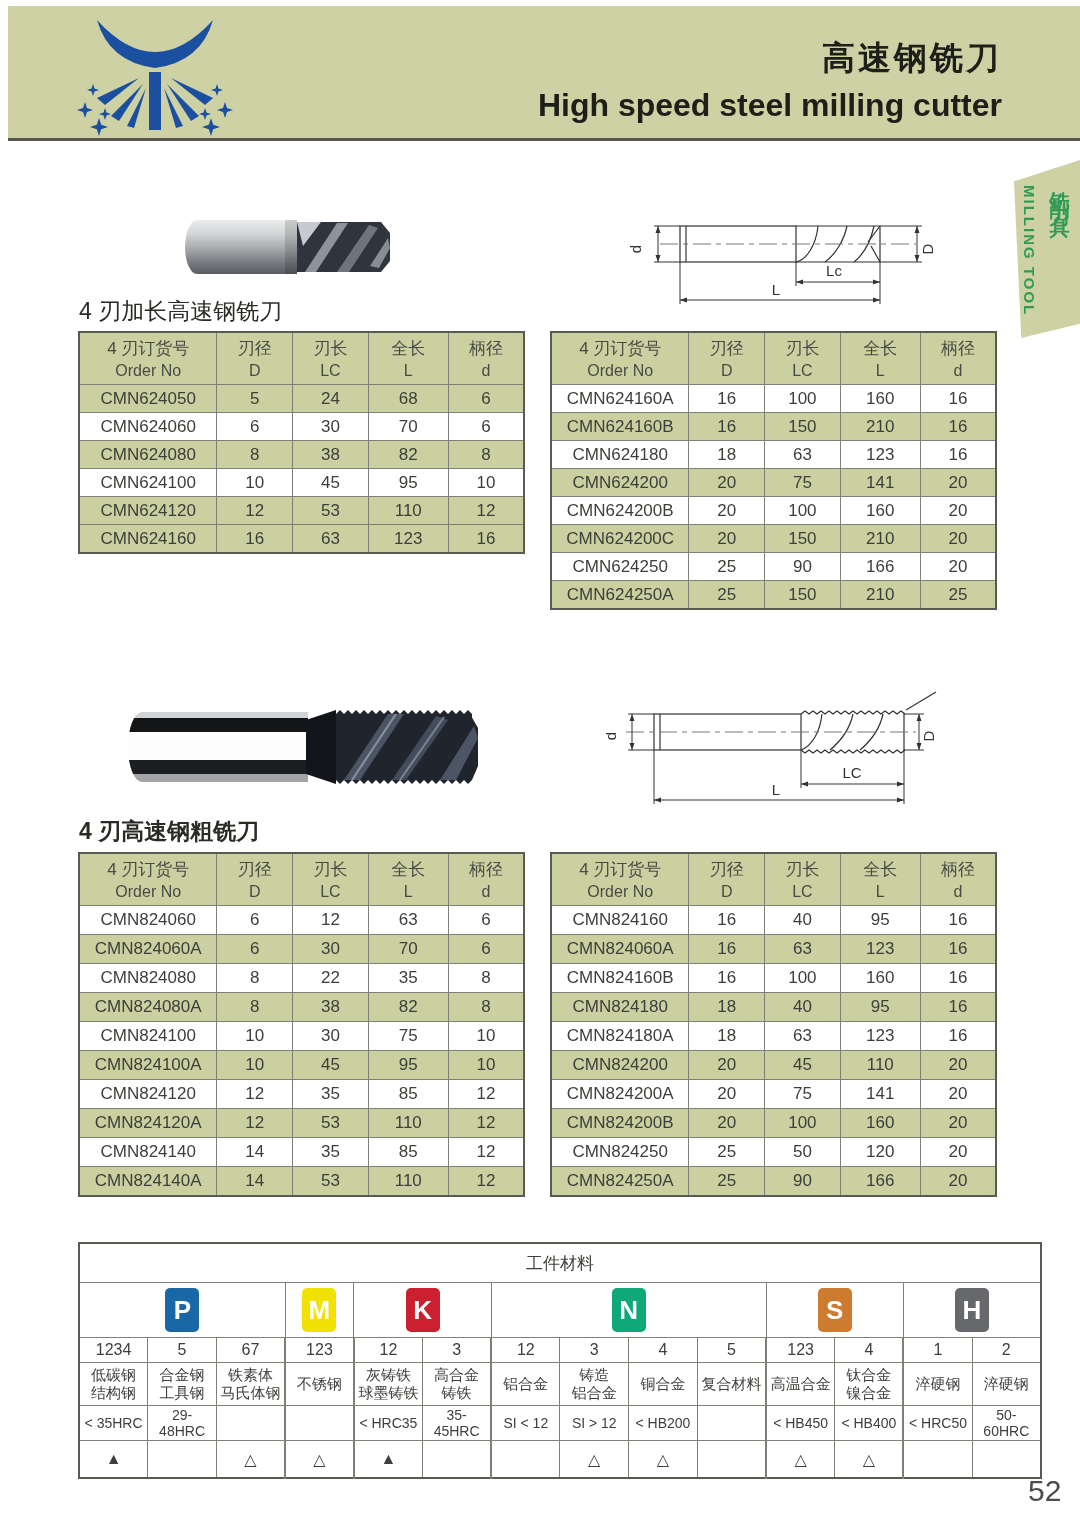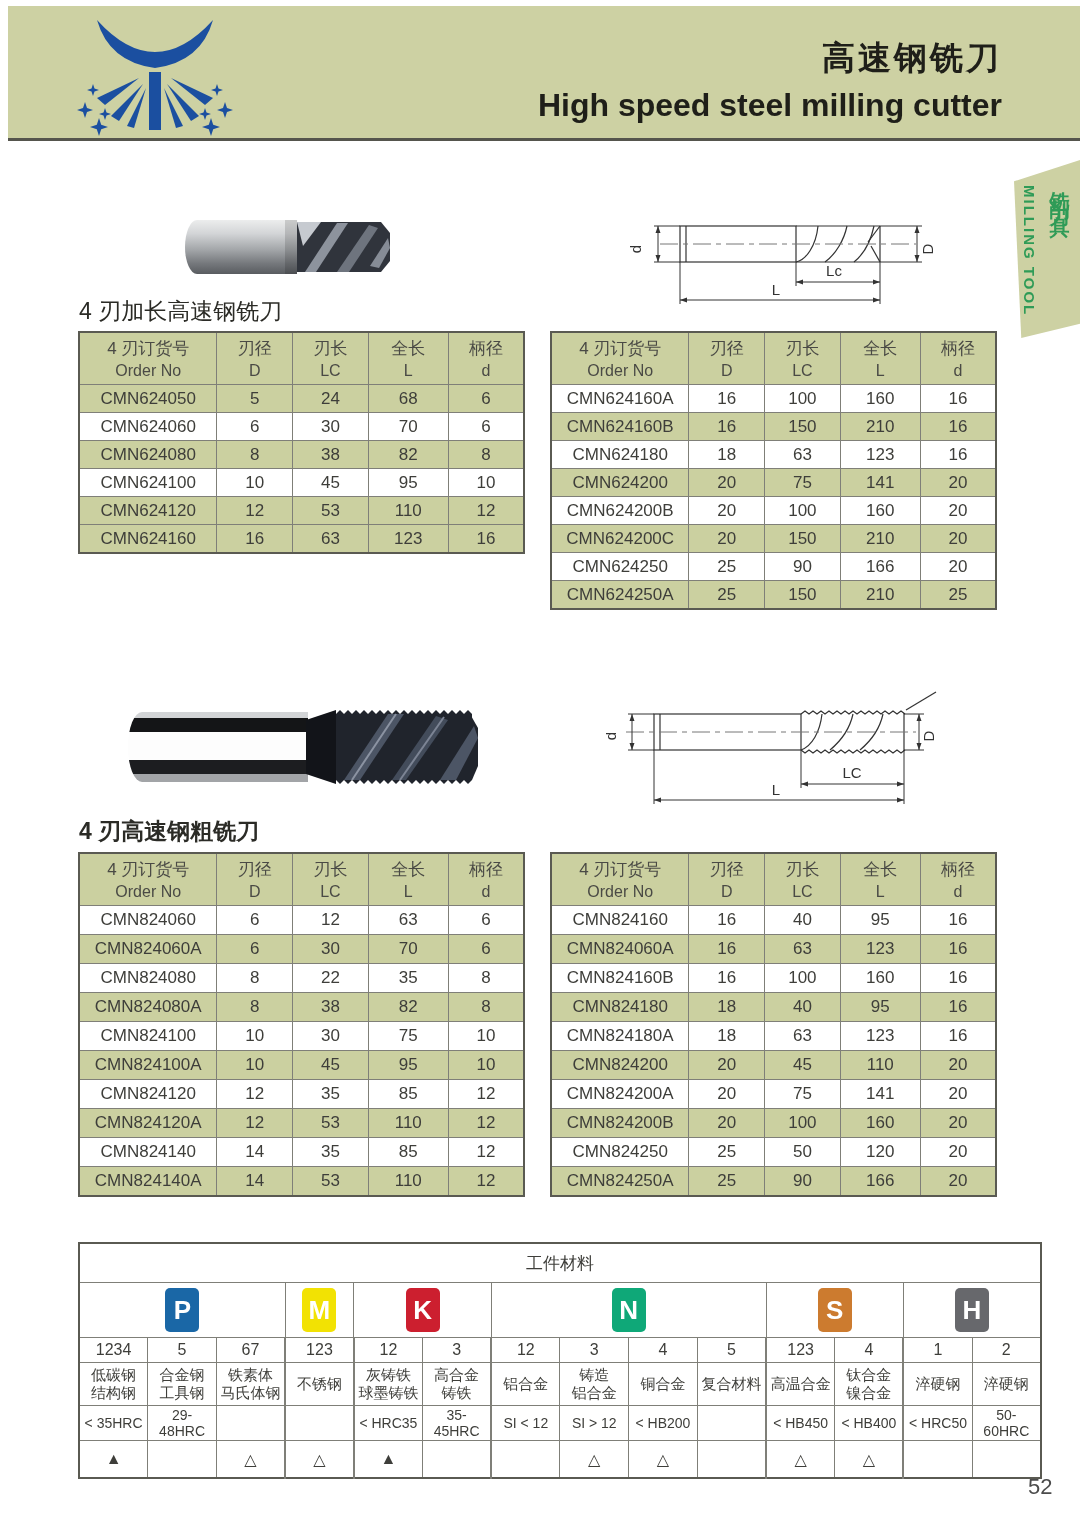--- a/index.html
+++ b/index.html
@@ -53,21 +53,21 @@
   .mat-title td{background:#cbd0a0;height:36px;font-size:17px;}
   .badge-cell{height:52px;}
   .badge{display:inline-block;width:34px;height:44px;border-radius:5px;color:#fff;font-weight:bold;
          font-size:26px;line-height:44px;text-align:center;vertical-align:middle;}
   .num-cell{height:22px;font-size:16px;}
   .name-cell{height:40px;font-size:15px;line-height:1.2;white-space:pre-line;}
   .hardness-cell{height:28px;font-size:14px;}
   .mark-cell{height:34px;font-size:16px;color:#3a3a3a;}
   .gb{border-left-width:2px !important;}
 
-  #pg{position:absolute;left:1028px;top:1474px;font-size:22px;color:#4b4b4b;}
+  #pg{position:absolute;left:1028px;top:1474px;font-size:30px;color:#4b4b4b;}
 </style>
 </head>
 <body>
 
 <div id="band">
   <svg id="logo" width="160" height="130" viewBox="0 0 160 130">
     <g fill="#1b4fa0">
       <path d="M22,12 Q80,76 138,12 Q126,54 80,60 Q34,54 22,12 Z"></path>
       <rect x="74" y="64" width="12" height="58"></rect>
       <path d="M64,70 L22,90 L30,97 Z"></path>

